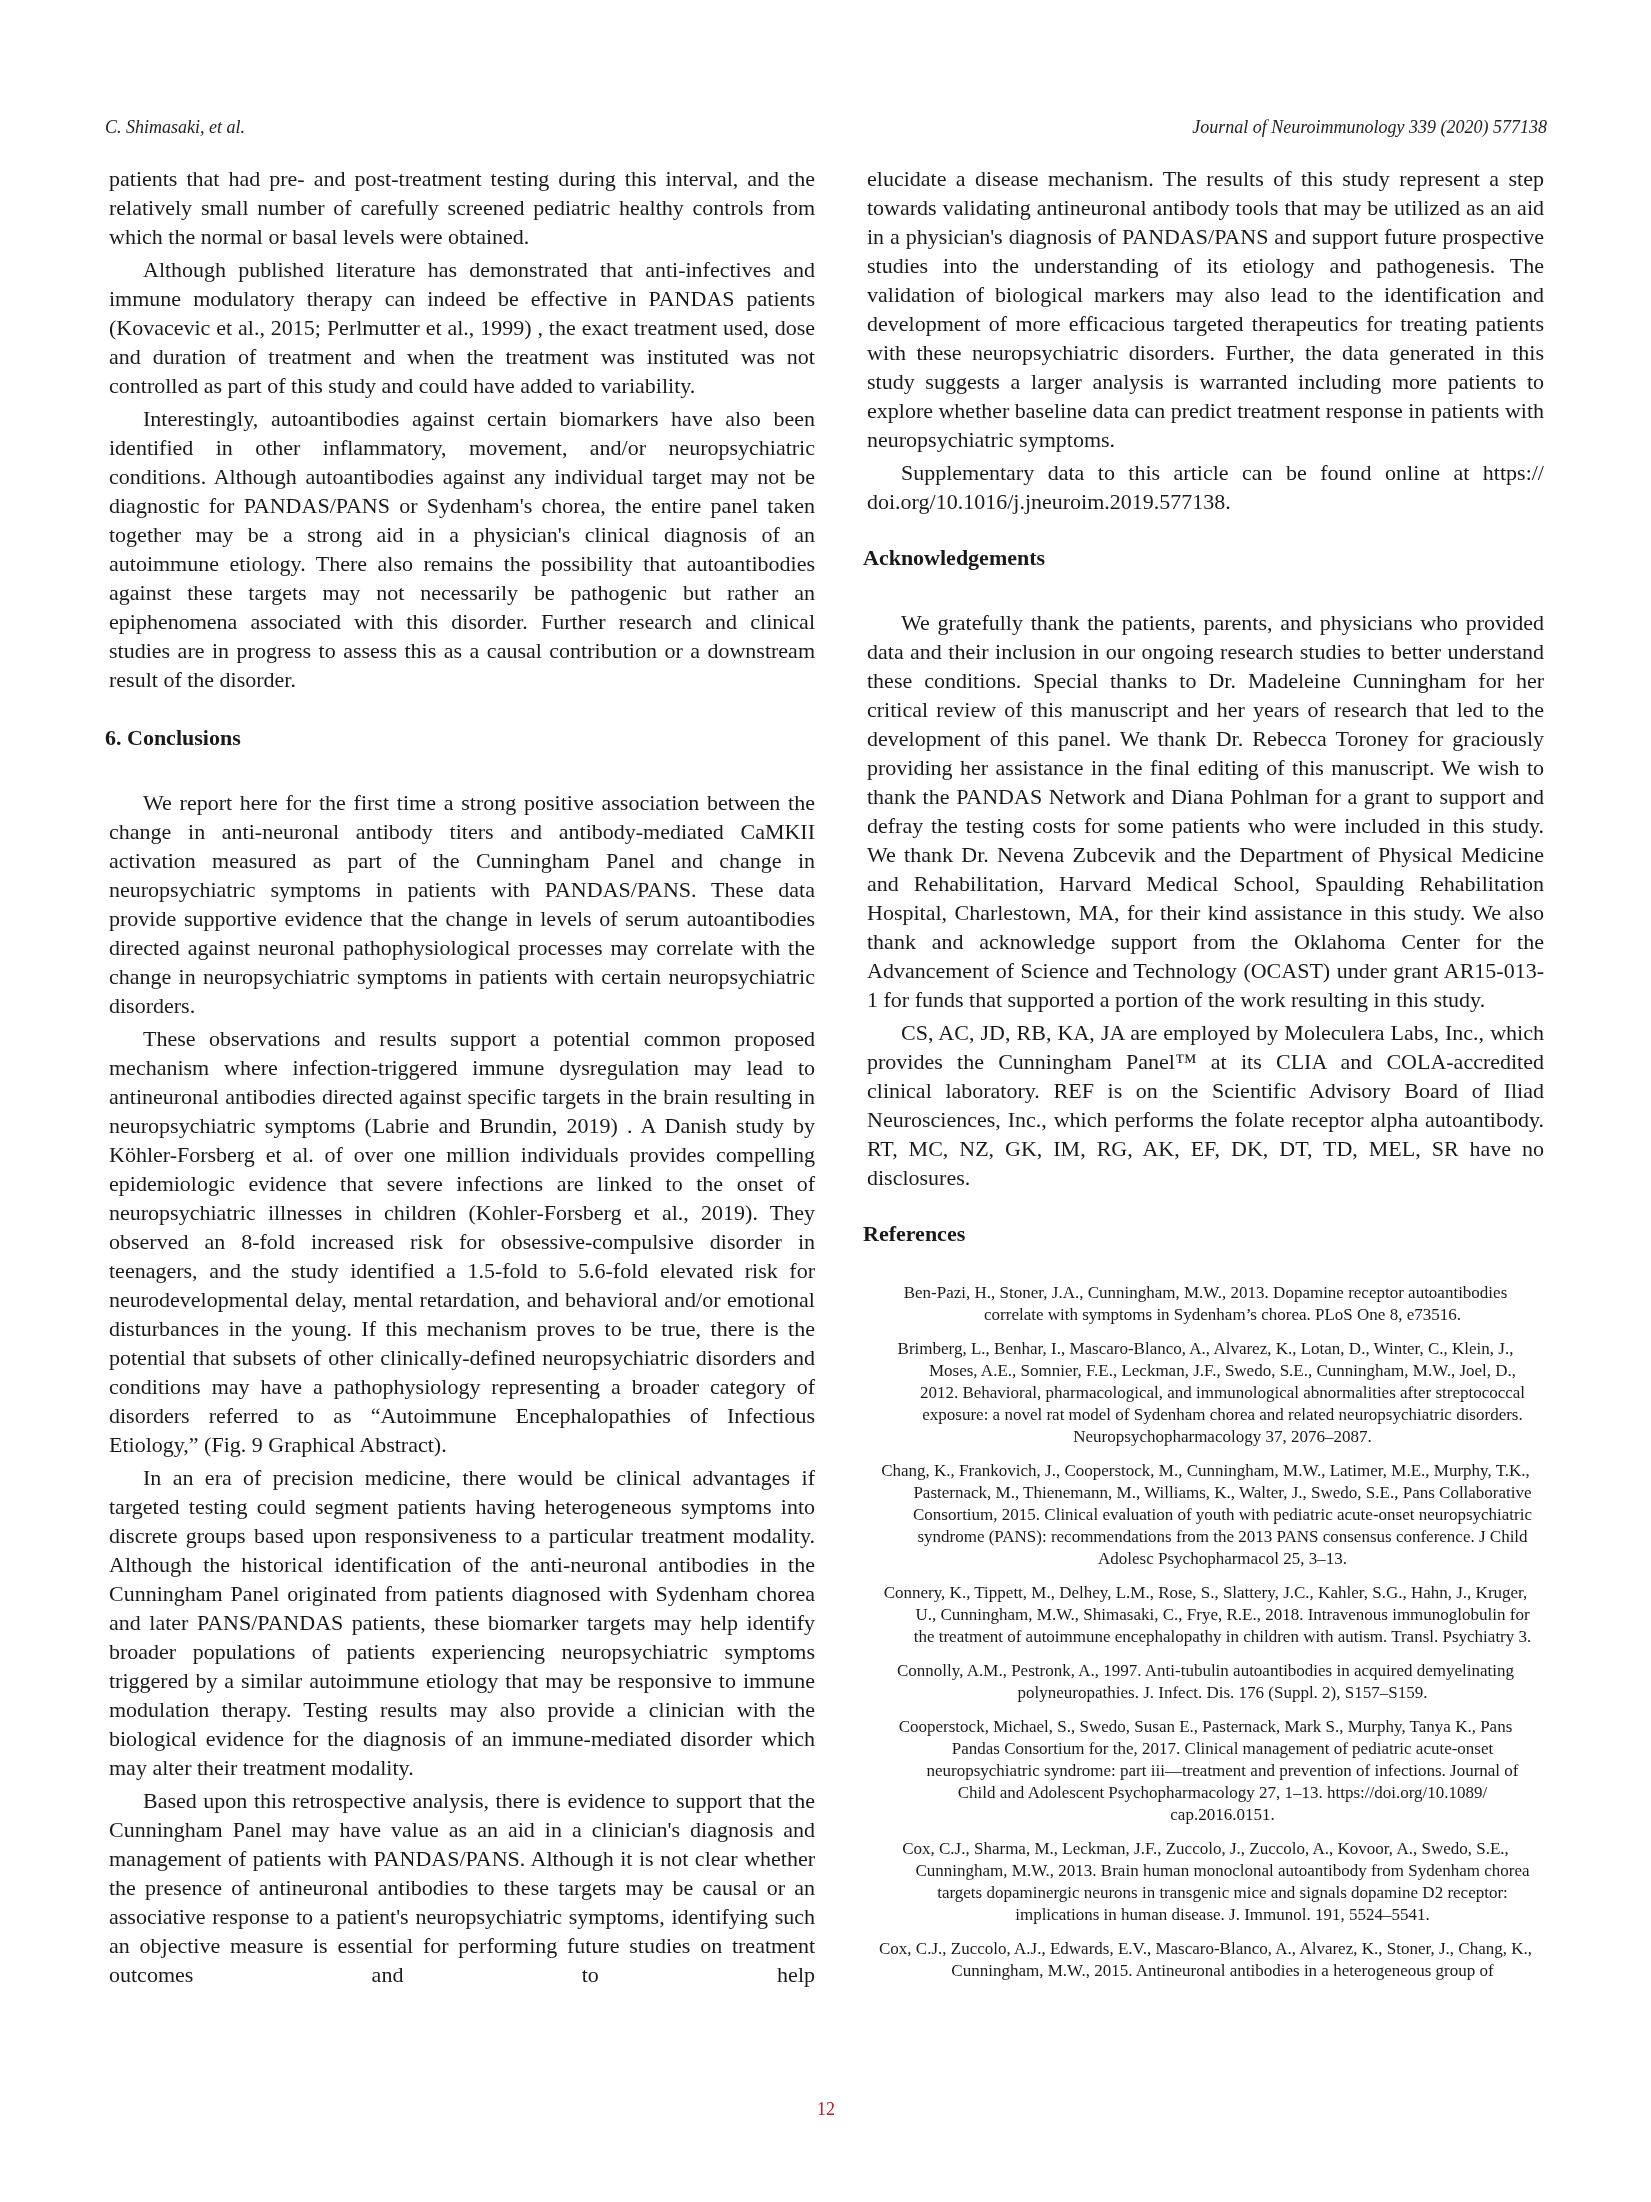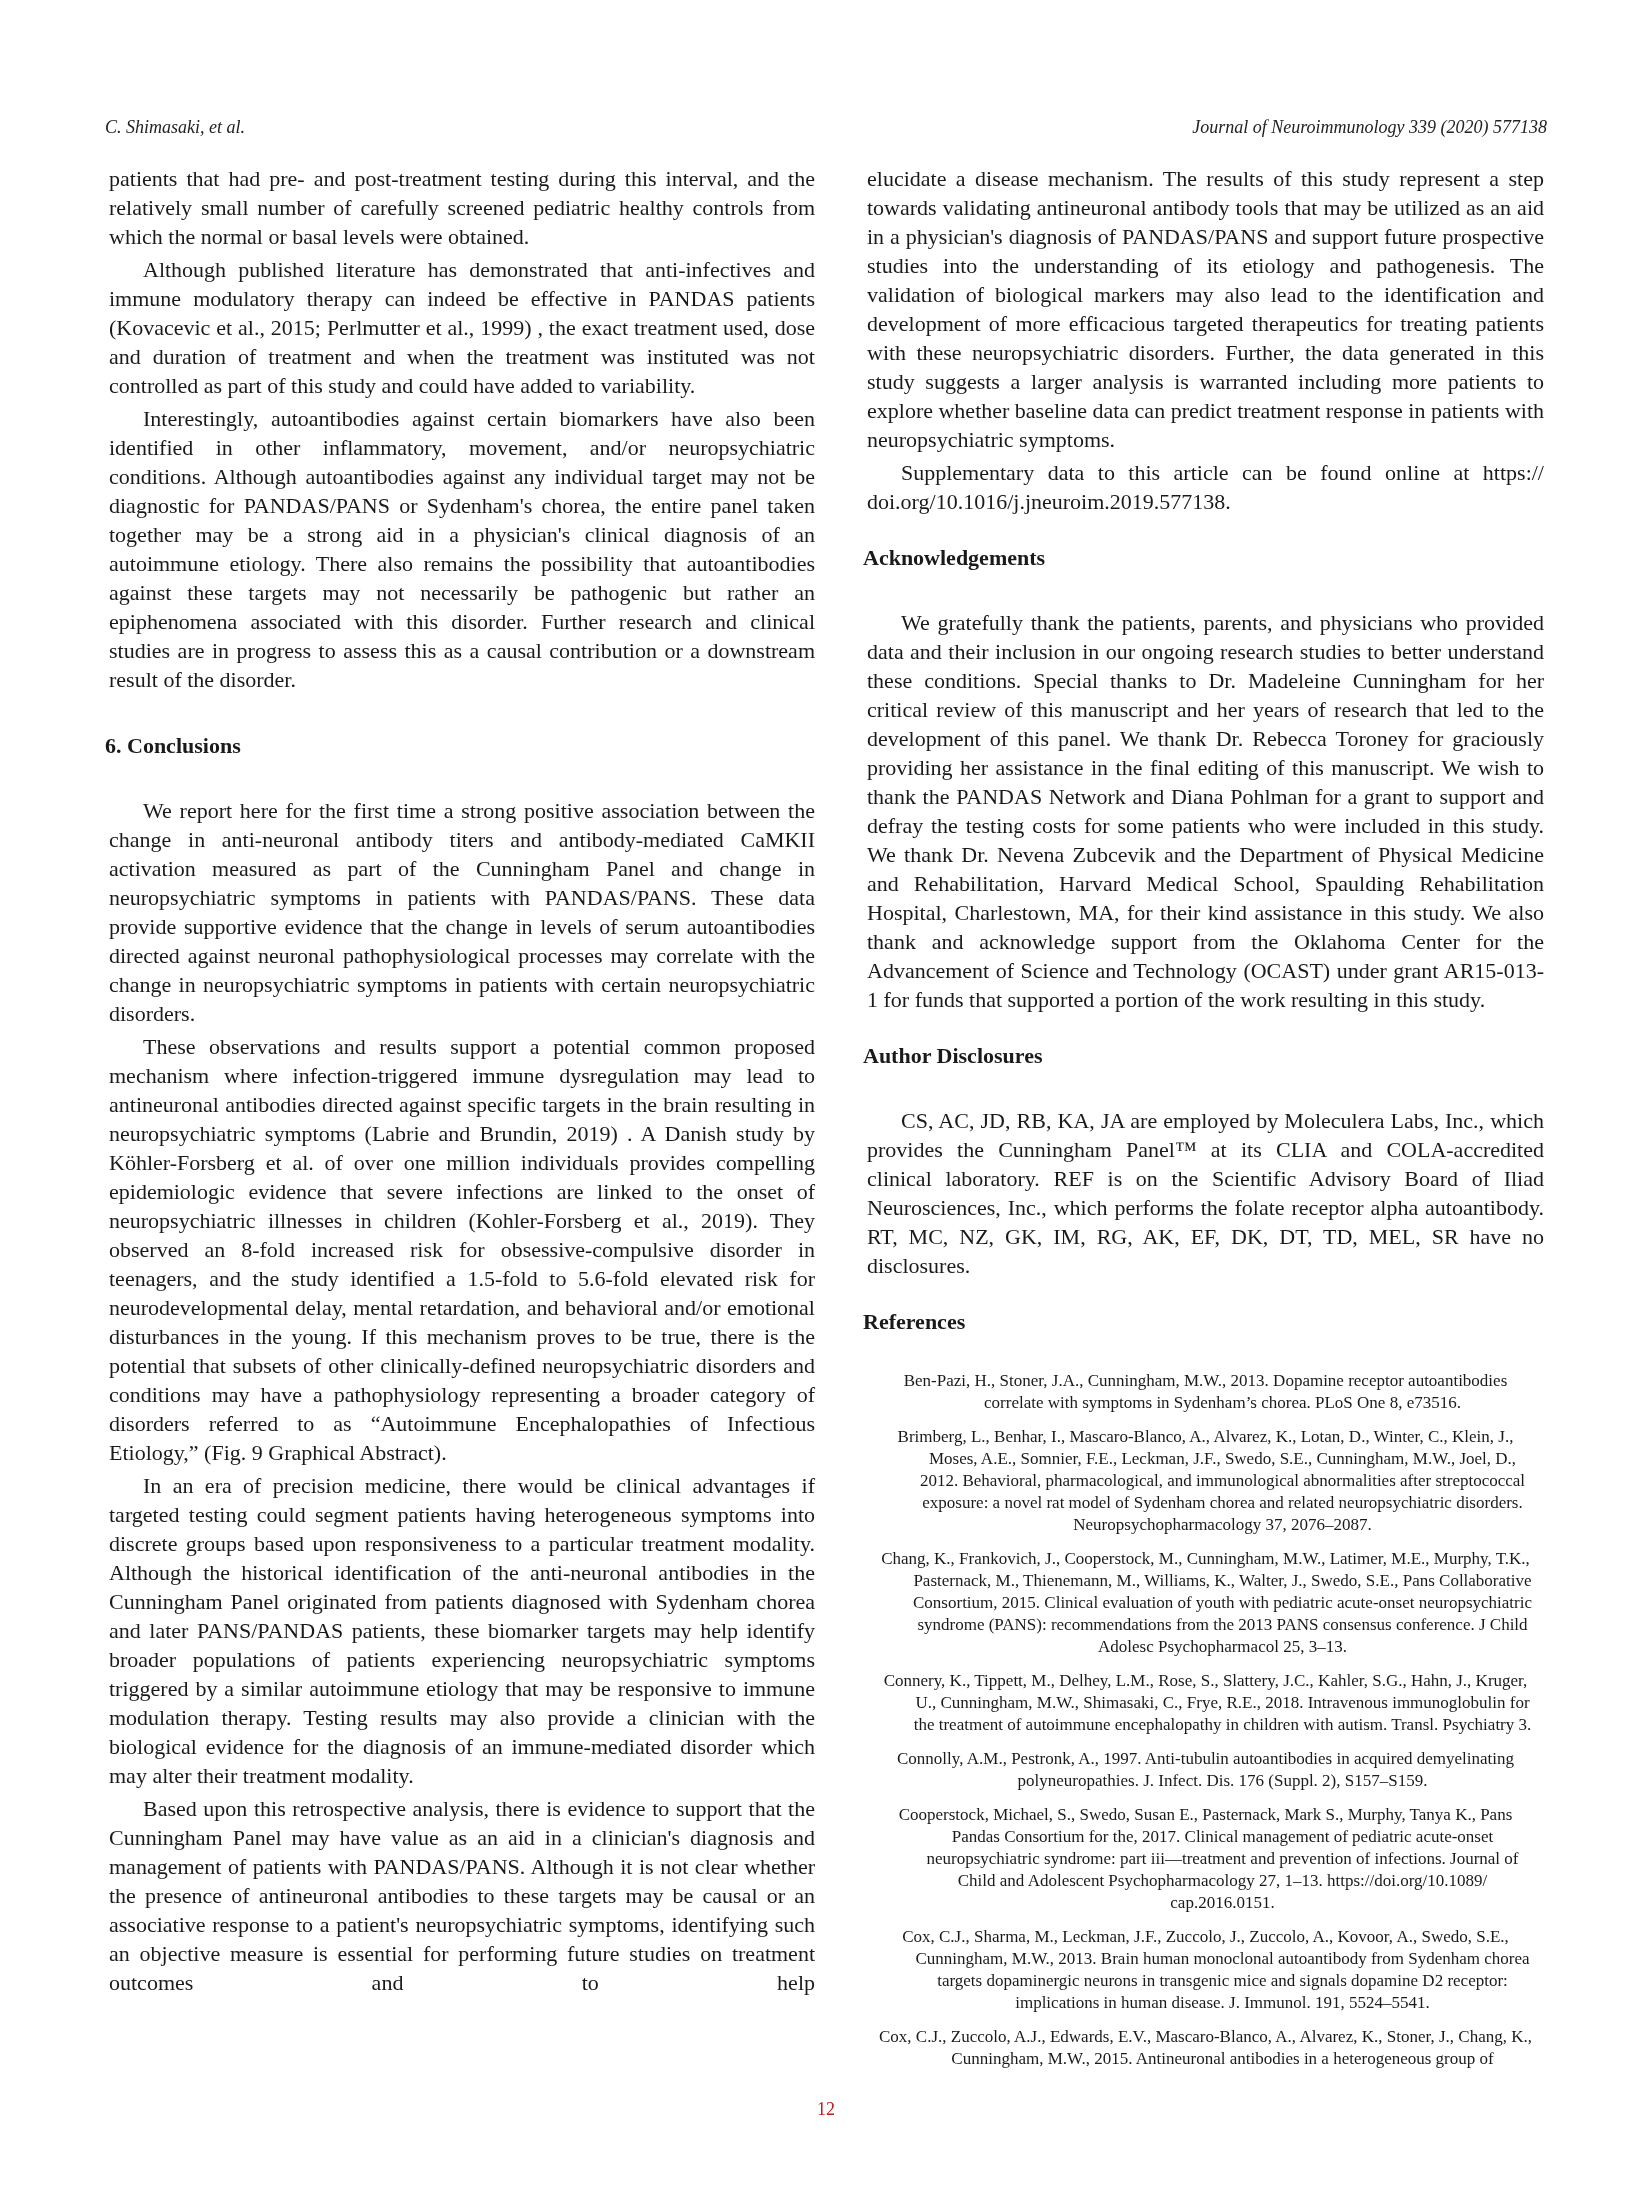--- a/index.html
+++ b/index.html
@@ -20,21 +20,21 @@
   }
   .col-left { left: 105px; width: 714px; }
   .col-right { left: 863px; width: 685px; }
   .col p { margin: 4px; text-indent: 34px; }
   .col p.noindent { text-indent: 0; }
   .col p.last-line-justify { text-align-last: justify; }
   .section-heading {
     font-weight: bold; font-size: 22px; margin: 27px 0 36px 0;
     line-height: 29px;
   }
-  .col-left .section-heading { margin-top: 37px; }
+  .col-left .section-heading { margin-top: 29px; }
   .refs { margin: 0; padding: 0; list-style: none; font-size: 17px; line-height: 22px; }
   .refs li { padding-left: 34px; text-indent: -34px; text-align: center; margin: 12px; font-family: Liberation Serif, serif; }
   .refs-heading { margin-bottom: 34px; }
   .page-number {
     position: absolute; top: 2099px; left: 0; width: 1652px; text-align: center;
     font-size: 18px; color: #b91c1c;
   }
 </style>
 </head>
 <body>
@@ -55,21 +55,20 @@
   <p class="last-line-justify">Based upon this retrospective analysis, there is evidence to support that the Cunningham Panel may have value as an aid in a clinician's diagnosis and management of patients with PANDAS/PANS. Although it is not clear whether the presence of antineuronal antibodies to these targets may be causal or an associative response to a patient's neu­ropsychiatric symptoms, identifying such an objective measure is es­sential for performing future studies on treatment outcomes and to help</p>
 </div>
 
 <div class="col col-right">
   <p class="noindent">elucidate a disease mechanism. The results of this study represent a step towards validating antineuronal antibody tools that may be utilized as an aid in a physician's diagnosis of PANDAS/PANS and support future prospective studies into the understanding of its etiology and patho­genesis. The validation of biological markers may also lead to the identification and development of more efficacious targeted ther­apeutics for treating patients with these neuropsychiatric disorders. Further, the data generated in this study suggests a larger analysis is warranted including more patients to explore whether baseline data can predict treatment response in patients with neuropsychiatric symptoms.</p>
   <p>Supplementary data to this article can be found online at https:// doi.org/10.1016/j.jneuroim.2019.577138.</p>
 
   <div class="section-heading">Acknowledgements</div>
   <p>We gratefully thank the patients, parents, and physicians who pro­vided data and their inclusion in our ongoing research studies to better understand these conditions. Special thanks to Dr. Madeleine Cunningham for her critical review of this manuscript and her years of research that led to the development of this panel. We thank Dr. Rebecca Toroney for graciously providing her assistance in the final editing of this manuscript. We wish to thank the PANDAS Network and Diana Pohlman for a grant to support and defray the testing costs for some patients who were included in this study. We thank Dr. Nevena Zubcevik and the Department of Physical Medicine and Rehabilitation, Harvard Medical School, Spaulding Rehabilitation Hospital, Charlestown, MA, for their kind assistance in this study. We also thank and acknowledge support from the Oklahoma Center for the Advancement of Science and Technology (OCAST) under grant AR15-013-1 for funds that supported a portion of the work resulting in this study.</p>
 
-  <div class="section-heading">Author Disclosures</div>
   <p>CS, AC, JD, RB, KA, JA are employed by Moleculera Labs, Inc., which provides the Cunningham Panel™ at its CLIA and COLA-accre­dited clinical laboratory. REF is on the Scientific Advisory Board of Iliad Neurosciences, Inc., which performs the folate receptor alpha auto­antibody. RT, MC, NZ, GK, IM, RG, AK, EF, DK, DT, TD, MEL, SR have no disclosures.</p>
 
   <div class="section-heading refs-heading">References</div>
   <ul class="refs">
     <li>Ben-Pazi, H., Stoner, J.A., Cunningham, M.W., 2013. Dopamine receptor autoantibodies correlate with symptoms in Sydenham’s chorea. PLoS One 8, e73516.</li>
     <li>Brimberg, L., Benhar, I., Mascaro-Blanco, A., Alvarez, K., Lotan, D., Winter, C., Klein, J., Moses, A.E., Somnier, F.E., Leckman, J.F., Swedo, S.E., Cunningham, M.W., Joel, D., 2012. Behavioral, pharmacological, and immunological abnormalities after strepto­coccal exposure: a novel rat model of Sydenham chorea and related neuropsychiatric disorders. Neuropsychopharmacology 37, 2076–2087.</li>
     <li>Chang, K., Frankovich, J., Cooperstock, M., Cunningham, M.W., Latimer, M.E., Murphy, T.K., Pasternack, M., Thienemann, M., Williams, K., Walter, J., Swedo, S.E., Pans Collaborative Consortium, 2015. Clinical evaluation of youth with pediatric acute-onset neuropsychiatric syndrome (PANS): recommendations from the 2013 PANS consensus conference. J Child Adolesc Psychopharmacol 25, 3–13.</li>
     <li>Connery, K., Tippett, M., Delhey, L.M., Rose, S., Slattery, J.C., Kahler, S.G., Hahn, J., Kruger, U., Cunningham, M.W., Shimasaki, C., Frye, R.E., 2018. Intravenous im­munoglobulin for the treatment of autoimmune encephalopathy in children with autism. Transl. Psychiatry 3.</li>
     <li>Connolly, A.M., Pestronk, A., 1997. Anti-tubulin autoantibodies in acquired demyeli­nating polyneuropathies. J. Infect. Dis. 176 (Suppl. 2), S157–S159.</li>
     <li>Cooperstock, Michael, S., Swedo, Susan E., Pasternack, Mark S., Murphy, Tanya K., Pans Pandas Consortium for the, 2017. Clinical management of pediatric acute-onset neuropsychiatric syndrome: part iii—treatment and prevention of infections. Journal of Child and Adolescent Psychopharmacology 27, 1–13. https://doi.org/10.1089/ cap.2016.0151.</li>

